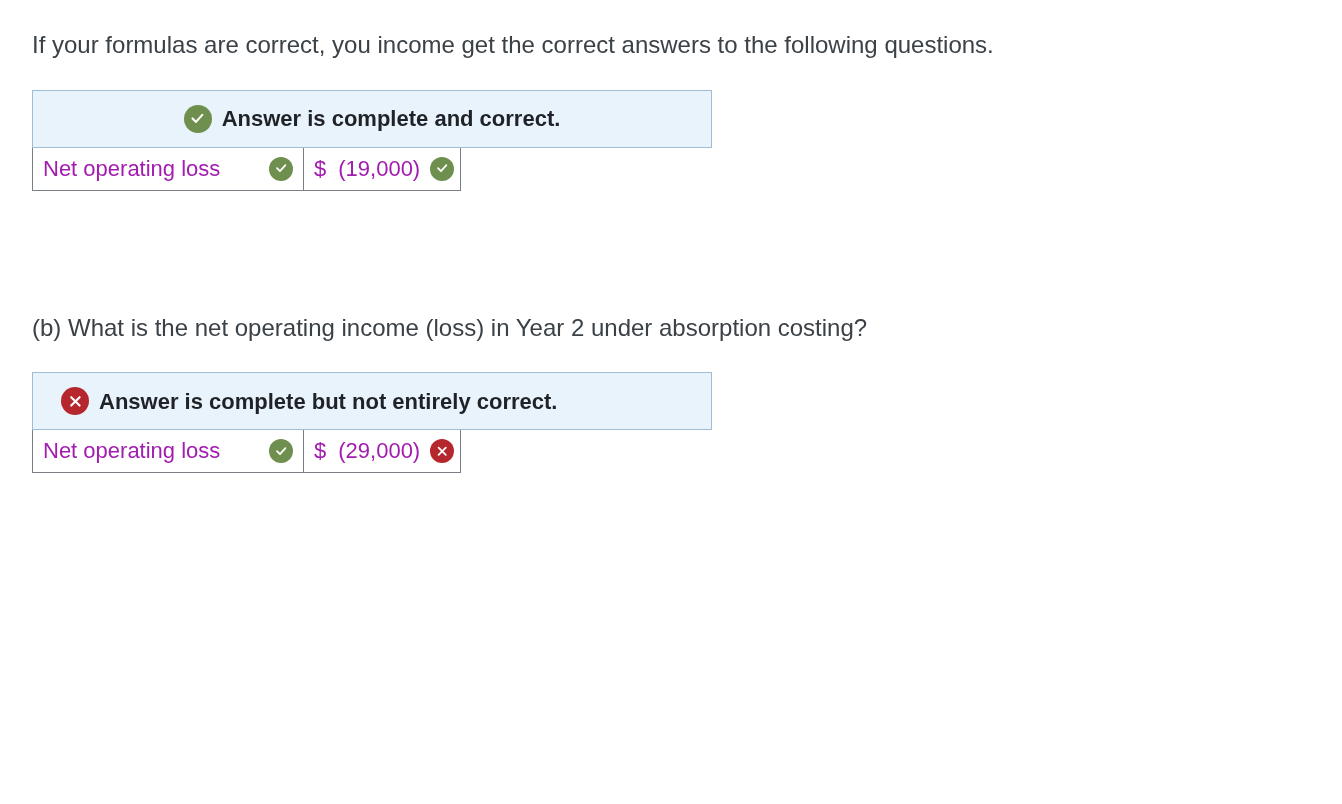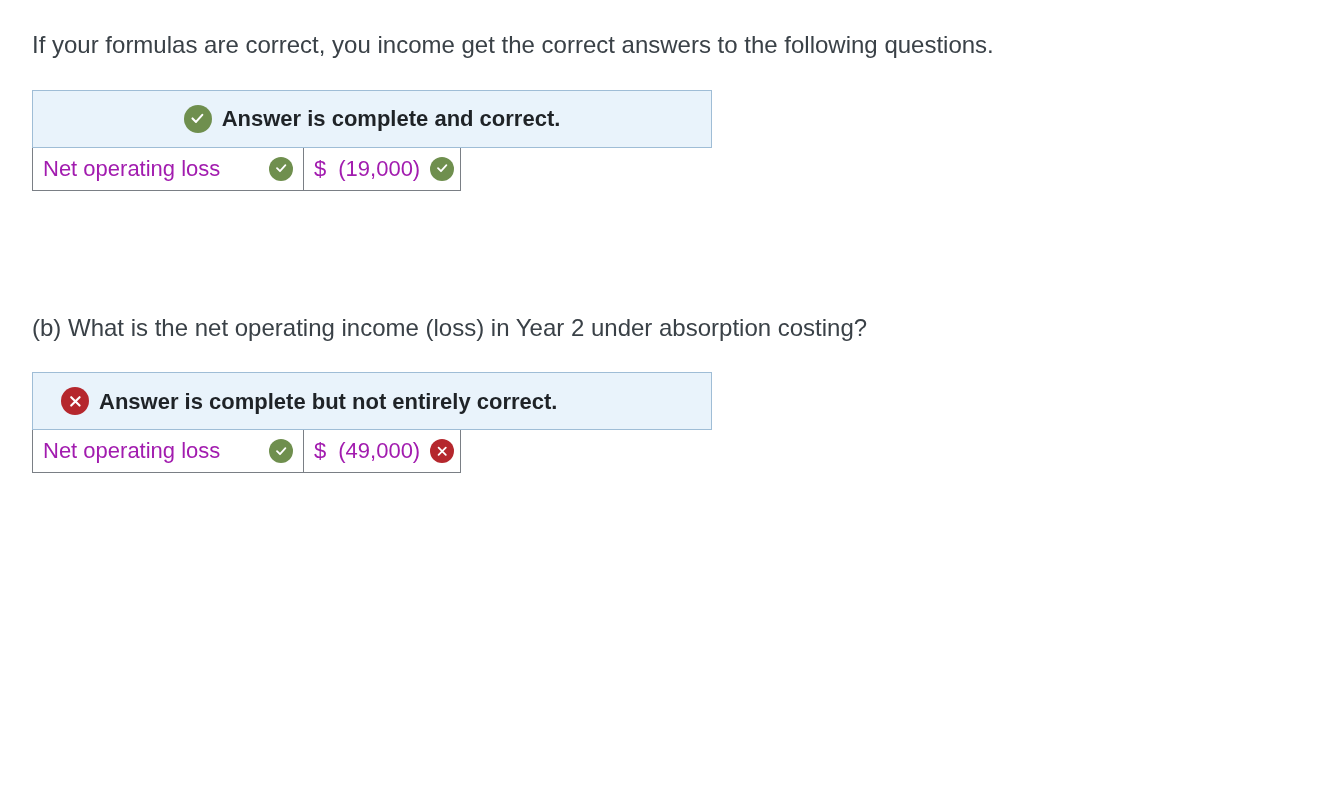--- a/index.html
+++ b/index.html
@@ -153,21 +153,21 @@
       <div class="answer-cell label-cell">
         <span>Net operating loss</span>
         <span class="check-icon sm">
           <svg viewBox="0 0 24 24">
               <path d="M5 12l5 5L19 7"></path>
             </svg>
         </span>
       </div>
       <div class="answer-cell value-cell">
         <span class="currency">$</span>
-        <span>(49,000)</span>
+        <span>(29,000)</span>
         <span class="cross-icon sm" style="margin-left:6px;">
           <svg viewBox="0 0 24 24">
               <path d="M6 6l12 12M18 6L6 18"></path>
             </svg>
         </span>
       </div>
     </div>
   </div>
 </div>
 

